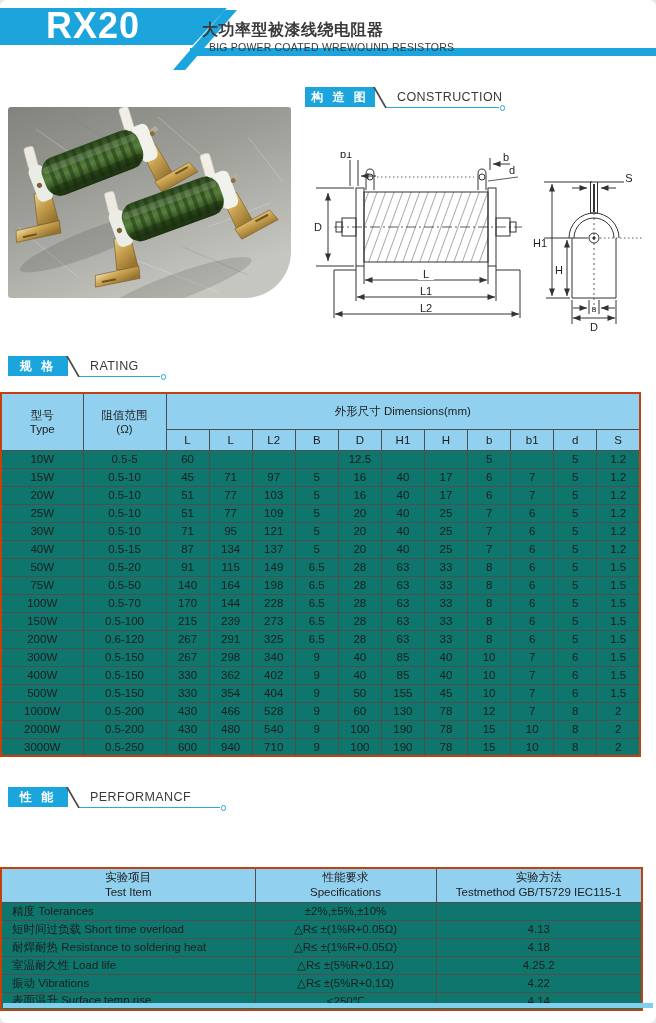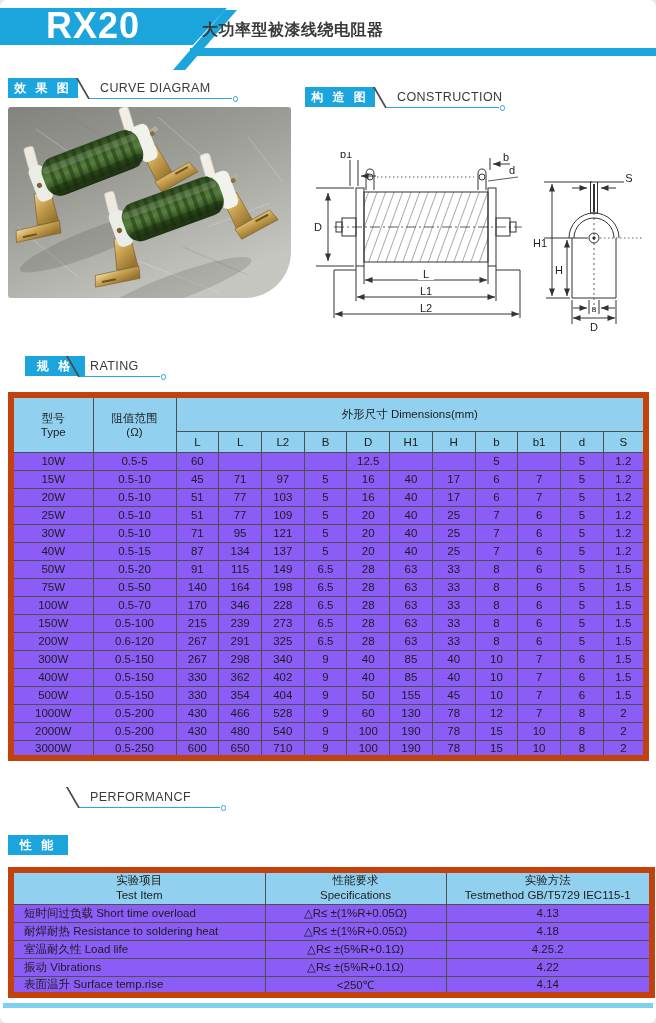--- a/index.html
+++ b/index.html
@@ -61,23 +61,23 @@
     position:absolute; left:8px; top:107px; width:283px; height:191px;
     border-radius:3px 3px 46px 3px; overflow:hidden;
   }
   
   .construction { position:absolute; left:306px; top:152px; width:350px; height:180px; }
   .construction text { font-family:"Liberation Sans", sans-serif; font-size:11px; fill:#222; }
   .construction .tiny { font-size:7px; }
 
   
   .dtable {
-    position:absolute; left:8px; border-collapse:collapse; table-layout:fixed;
-    width:641px; font-size:11.5px; color:#1c1c1c; background:#8b5cf6;
-    border:6px solid #c2410c;
+    position:absolute; left:0; border-collapse:collapse; table-layout:fixed;
+    width:641px; font-size:11.5px; color:#1c1c1c; background:#0f766e;
+    border:2px solid #c2410c;
   }
   .dtable th, .dtable td {
     border:1px solid #4e4e4e; text-align:center; padding:0 1px;
     overflow:hidden; white-space:nowrap;
   }
   .dtable th { background:#92d0ef; font-weight:normal; }
   .rtable { top:392px; }
   .rtable thead tr:first-child th { height:36px; }
   .rtable thead tr:last-child th { height:21px; }
   .rtable tbody td { height:18px; }
@@ -93,28 +93,23 @@
 
 <div class="page">
 
   <div class="banner">
     <span class="model">RX20</span>
   </div>
   <div class="banner-sliver"></div>
   <div class="banner-band"></div>
   <div class="tagline">
     <span class="cn">大功率型被漆线绕电阻器</span>
+    <span class="en">BIG POWER COATED WREWOUND RESISTORS</span>
   </div>
 
-  <div class="sec-tab" style="left:8px; top:78px; width:240px;">
-    <div class="tab-box" style="width:70px;">效 果 图</div>
-    <div class="tab-slash" style="left:74px;"></div>
-    <div class="tab-label" style="left:92px;">CURVE DIAGRAM</div>
-    <div class="tab-rule" style="left:82px; width:142px;"></div>
-  </div>
 
   <div class="sec-tab" style="left:305px; top:78px; width:210px;margin-top:9px;">
     <div class="tab-box" style="width:70px;">构 造 图</div>
     <div class="tab-slash" style="left:74px;"></div>
     <div class="tab-label" style="left:92px;">CONSTRUCTION</div>
     <div class="tab-rule" style="left:82px; width:112px;"></div>
   </div>
 
   <div class="photo">
     <svg width="283" height="191" viewBox="0 0 283 191">
@@ -279,21 +274,21 @@
         <text x="323" y="30" text-anchor="middle">S</text>
         <text x="234" y="95" text-anchor="middle">H1</text>
         <text x="253" y="122" text-anchor="middle">H</text>
         <text x="288" y="160" text-anchor="middle" class="tiny">B</text>
         <text x="288" y="179" text-anchor="middle">D</text>
       </g>
     </svg>
   </div>
 
   <div class="sec-tab" style="left:8px; top:356px; width:170px;">
-    <div class="tab-box" style="width:60px;margin-left:17px;">规 格</div>
+    <div class="tab-box" style="width:60px;">规 格</div>
     <div class="tab-slash" style="left:64px;"></div>
     <div class="tab-label" style="left:82px;">RATING</div>
     <div class="tab-rule" style="left:72px; width:80px;"></div>
   </div>
 
   <table class="dtable rtable">
     <colgroup>
       <col style="width:82px">
         <col style="width:83px">
       <col>
@@ -452,21 +447,21 @@
           <td>33</td>
           <td>8</td>
           <td>6</td>
           <td>5</td>
           <td>1.5</td>
         </tr>
         <tr>
           <td>100W</td>
           <td>0.5-70</td>
           <td>170</td>
-          <td>346</td>
+          <td>144</td>
           <td>228</td>
           <td>6.5</td>
           <td>28</td>
           <td>63</td>
           <td>33</td>
           <td>8</td>
           <td>6</td>
           <td>5</td>
           <td>1.5</td>
         </tr>
@@ -572,36 +567,36 @@
           <td>78</td>
           <td>15</td>
           <td>10</td>
           <td>8</td>
           <td>2</td>
         </tr>
         <tr>
           <td>3000W</td>
           <td>0.5-250</td>
           <td>600</td>
-          <td>650</td>
+          <td>940</td>
           <td>710</td>
           <td>9</td>
           <td>100</td>
           <td>190</td>
           <td>78</td>
           <td>15</td>
           <td>10</td>
           <td>8</td>
           <td>2</td>
         </tr>
       </tbody>
   </table>
 
   <div class="sec-tab" style="left:8px; top:787px; width:230px;">
-    <div class="tab-box" style="width:60px;margin-top:48px;">性 能</div>
+    <div class="tab-box" style="width:60px;">性 能</div>
     <div class="tab-slash" style="left:64px;"></div>
     <div class="tab-label" style="left:82px;">PERFORMANCF</div>
     <div class="tab-rule" style="left:72px; width:140px;"></div>
   </div>
 
   <table class="dtable ptable">
     <colgroup>
       <col style="width:254px">
         <col style="width:181px">
         <col style="width:206px">
@@ -617,20 +612,25 @@
           <div>Specifications</div>
         </th>
         <th>
           <div>实验方法</div>
           <div>Testmethod GB/T5729 IEC115-1</div>
         </th>
       </tr>
     </thead>
     <tbody id="perf-body">
         <tr>
+          <td class="item">精度 Tolerances</td>
+          <td>±2%,±5%,±10%</td>
+          <td></td>
+        </tr>
+        <tr>
           <td class="item">短时间过负载 Short time overload</td>
           <td>△R≤ ±(1%R+0.05Ω)</td>
           <td>4.13</td>
         </tr>
         <tr>
           <td class="item">耐焊耐热 Resistance to soldering heat</td>
           <td>△R≤ ±(1%R+0.05Ω)</td>
           <td>4.18</td>
         </tr>
         <tr>

